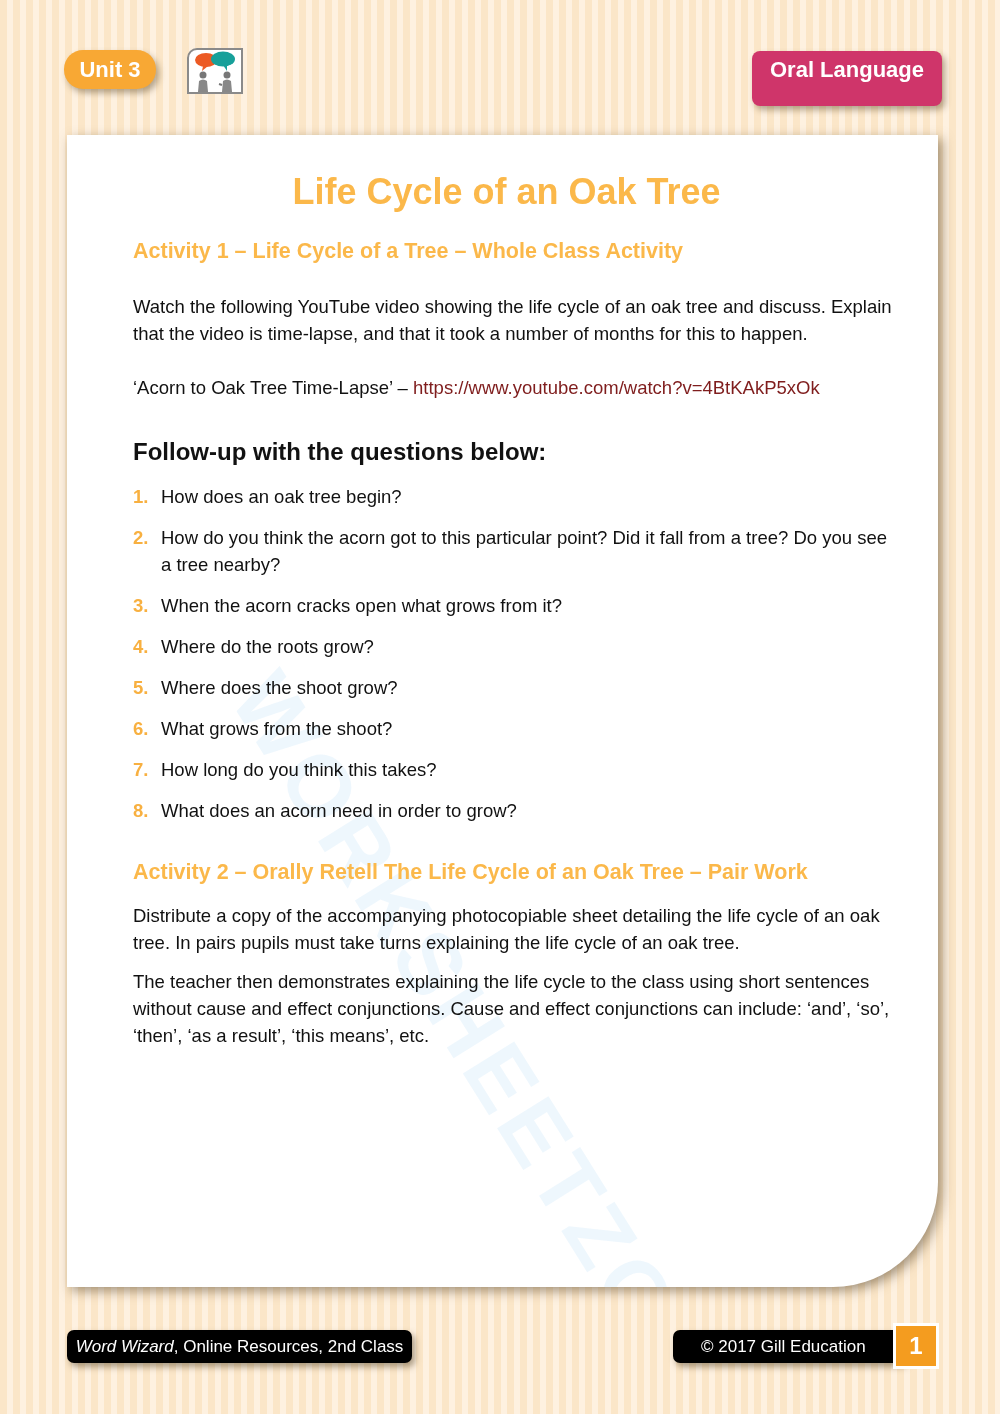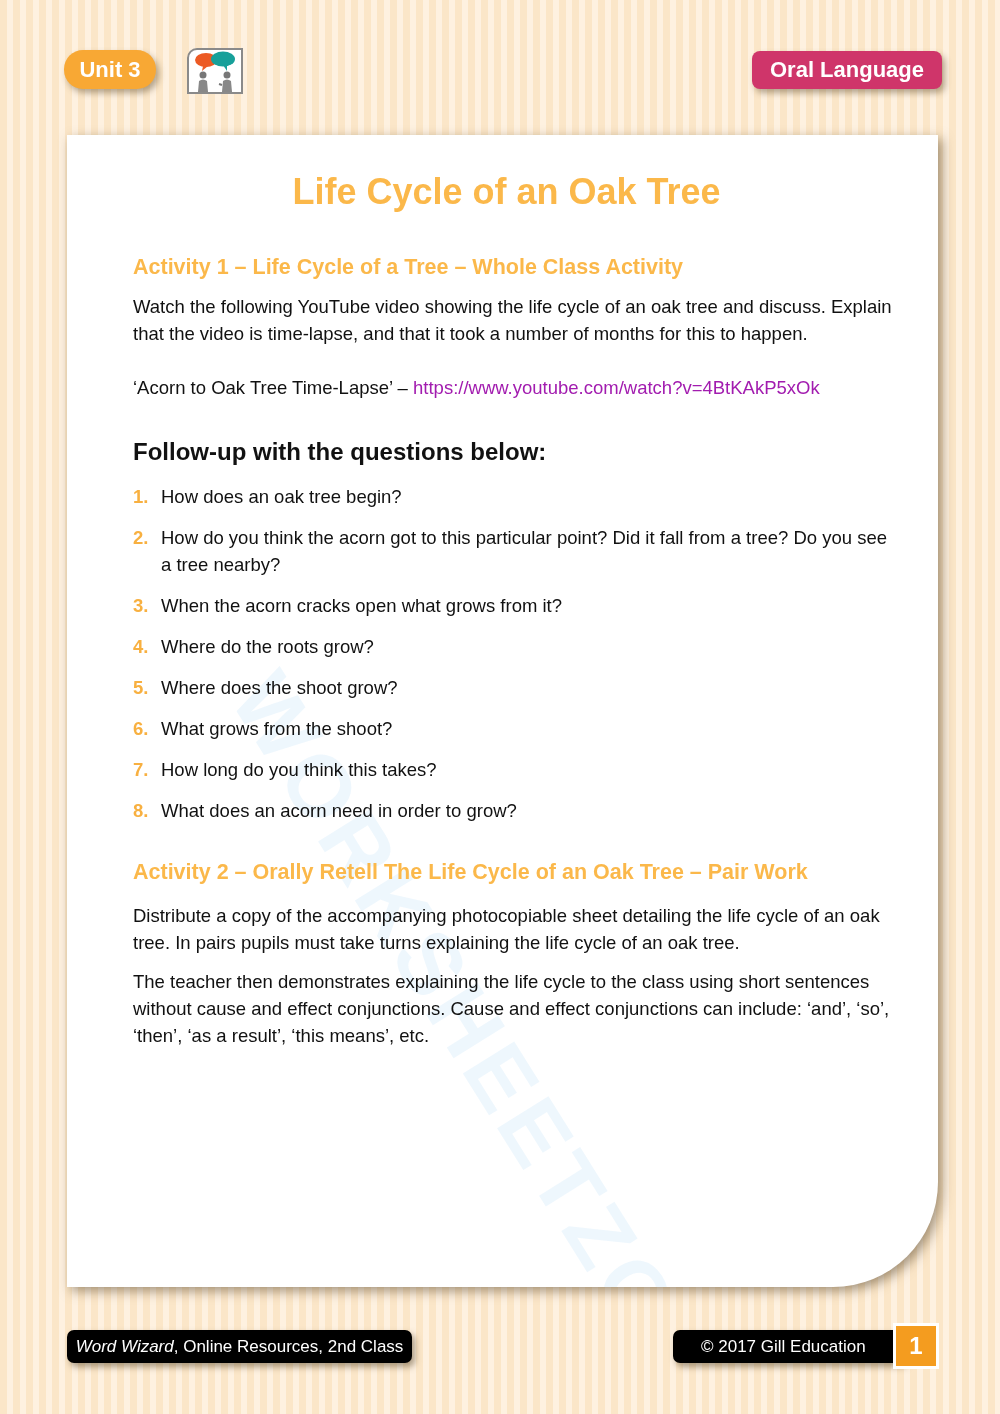--- a/index.html
+++ b/index.html
@@ -14,21 +14,21 @@
     background: #f8a834; border-radius: 19px; color: #fff;
     font-weight: bold; font-size: 22px; line-height: 39px; text-align: center;
     box-shadow: 3px 4px 6px rgba(90,70,40,0.45);
   }
   .oral-icon {
     position: absolute; left: 187px; top: 48px; width: 56px; height: 46px;
     background: #fff; border: 2px solid #8a8a8a; border-radius: 10px 0 0 0;
     box-sizing: border-box;
   }
   .oral-badge {
-    position: absolute; left: 752px; top: 51px; width: 190px; height: 38px;
+    position: absolute; left: 752px; top: 51px; width: 190px; height: 55px;
     background: #cf356a; border-radius: 8px; color: #fff;
     font-weight: bold; font-size: 22px; line-height: 38px; text-align: center;
     box-shadow: 3px 4px 6px rgba(90,70,40,0.45);
   }
   .card {
     position: absolute; left: 67px; top: 135px; width: 871px; height: 1152px;
     background: #fff; border-bottom-right-radius: 105px;
     box-shadow: 4px 4px 12px rgba(90,70,40,0.55);
     overflow: hidden;
   }
@@ -38,21 +38,21 @@
     letter-spacing: 6px; color: rgba(120,190,240,0.13); white-space: nowrap;
     pointer-events: none;
   }
   .content { position: absolute; left: 66px; top: 0; width: 760px; }
   .title {
     position: absolute; left: 0; top: 36px; width: 747px; text-align: center;
     color: #fbb84a; font-size: 36px; font-weight: bold;
   }
   .h2 { color: #fbb84a; font-weight: bold; font-size: 21.5px; position: absolute; left: 0; white-space: nowrap; }
   .p { color: #111; font-size: 18.5px; line-height: 27px; position: absolute; left: 0; width: 760px; }
-  .link { color: #a21caf; }
+  .link { color: #7f1d1d; }
   .sub { color: #111; font-weight: bold; font-size: 24px; position: absolute; left: 0; }
   .q { position: absolute; left: 0; width: 760px; font-size: 18.5px; line-height: 27px; color: #111; }
   .q .num { position: absolute; left: 0; color: #f8b040; font-weight: bold; }
   .q .txt { display: block; padding-left: 28px; }
   .footer-left {
     position: absolute; left: 67px; top: 1330px; width: 345px; height: 33px;
     background: #000; color: #fff; border-radius: 7px; font-size: 17px;
     line-height: 33px; text-align: center;
     box-shadow: 3px 4px 6px rgba(90,70,40,0.5);
   }
@@ -88,21 +88,21 @@
   </svg>
 </div>
 
 <div class="oral-badge">Oral Language</div>
 
 <div class="card">
   <div class="watermark">WORKSHEETZONE</div>
   <div class="content">
     <div class="title">Life Cycle of an Oak Tree</div>
 
-    <div class="h2" style="top:120px">Activity 1 – Life Cycle of a Tree – Whole Class Activity</div>
+    <div class="h2" style="top:104px">Activity 1 – Life Cycle of a Tree – Whole Class Activity</div>
     <div class="p" style="top:158px">Watch the following YouTube video showing the life cycle of an oak tree and discuss. Explain that the video is time-lapse, and that it took a number of months for this to happen.</div>
     <div class="p" style="top:239px">
       <span>‘Acorn to Oak Tree Time-Lapse’ – </span><span class="link">https://www.youtube.com/watch?v=4BtKAkP5xOk</span>
     </div>
 
     <div class="sub" style="top:303px">Follow-up with the questions below:</div>
 
     <div class="q" style="top:348px">
       <span class="num">1.</span>
       <span class="txt">How does an oak tree begin?</span>

